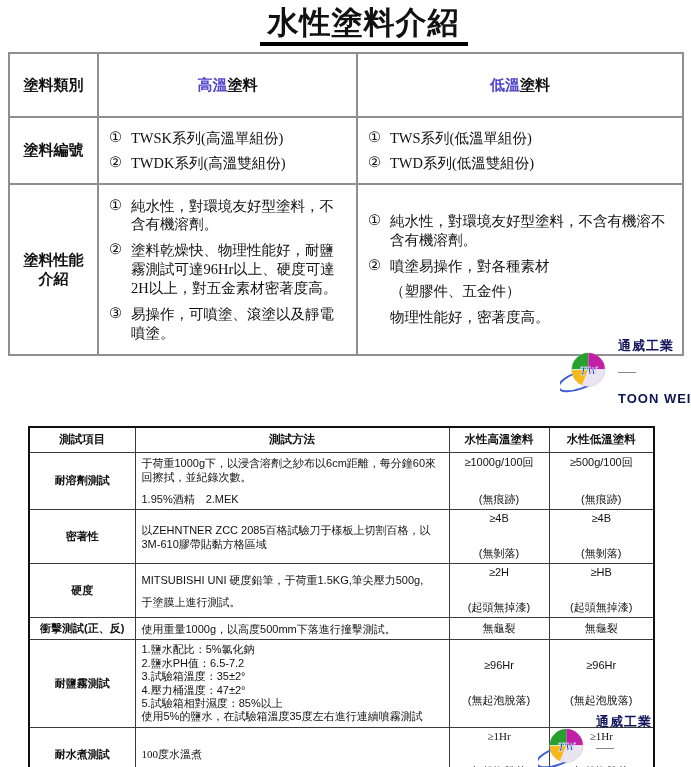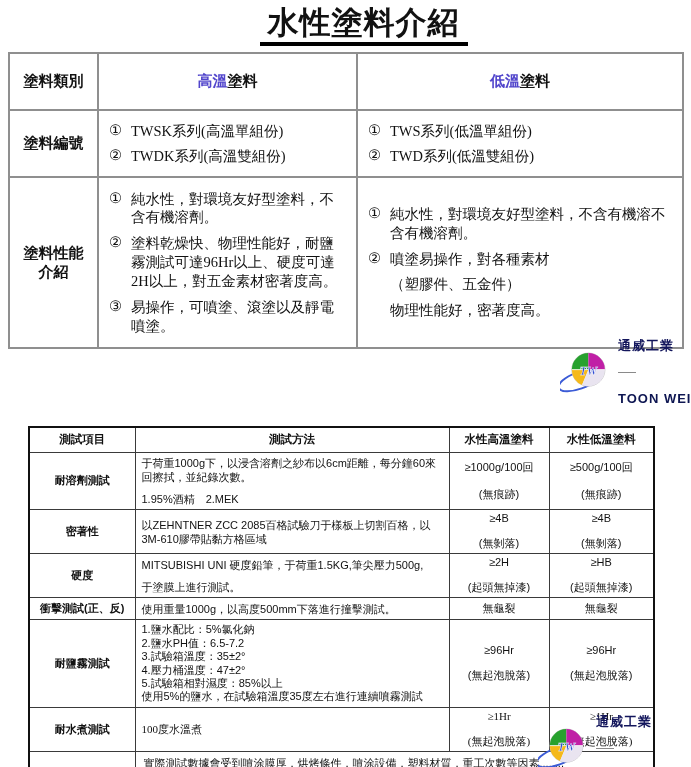--- a/index.html
+++ b/index.html
@@ -51,41 +51,41 @@
   table.report td, table.report th { border:1px solid #3a3a3a; vertical-align:middle; }
   table.report { border:2px solid #111; }
   .report col.c1 { width:106px; } .report col.c2 { width:314px; }
   .report col.c3 { width:100px; } .report col.c4 { width:105px; }
   .report th { font-size:11.5px; font-weight:bold; text-align:center; padding:4px 2px; }
   .report td.item { text-align:center; font-weight:bold; padding:2px; }
   .report td.method { text-align:left; padding:3px 6px; line-height:1.3; }
   .report td.method .gap { margin-top:8px; }
   .report td.method .tight { line-height:1.22; }
   .report td.result { text-align:center; padding:2px; }
-  .report .res-note { margin-top:12px; }
+  .report .res-note { margin-top:22px; }
   .report td.note-cell { text-align:left; padding:4px 8px; line-height:1.3; }
   .report td.note-cell .gap { margin-top:6px; }
 </style>
 </head>
 <body>
 
 <div class="page">
 
   <div class="title-wrap t1">
     <span class="title-text">水性塗料介紹</span>
   </div>
 
   <table class="intro">
     <colgroup>
         <col class="c1">
         <col class="c2">
         <col class="c3">
       </colgroup>
     <tbody>
-        <tr style="height:57px;">
+        <tr style="height:64px;">
       <td class="lbl">塗料類別</td>
       <td class="hdr"><span class="accent">高溫</span><span>塗料</span></td>
       <td class="hdr"><span class="accent">低溫</span><span>塗料</span></td>
     </tr>
     <tr style="height:67px;">
       <td class="lbl">塗料編號</td>
       <td class="cell">
         <div class="li">
               <span class="num">①</span>
               <span class="txt">TWSK系列(高溫單組份)</span>

